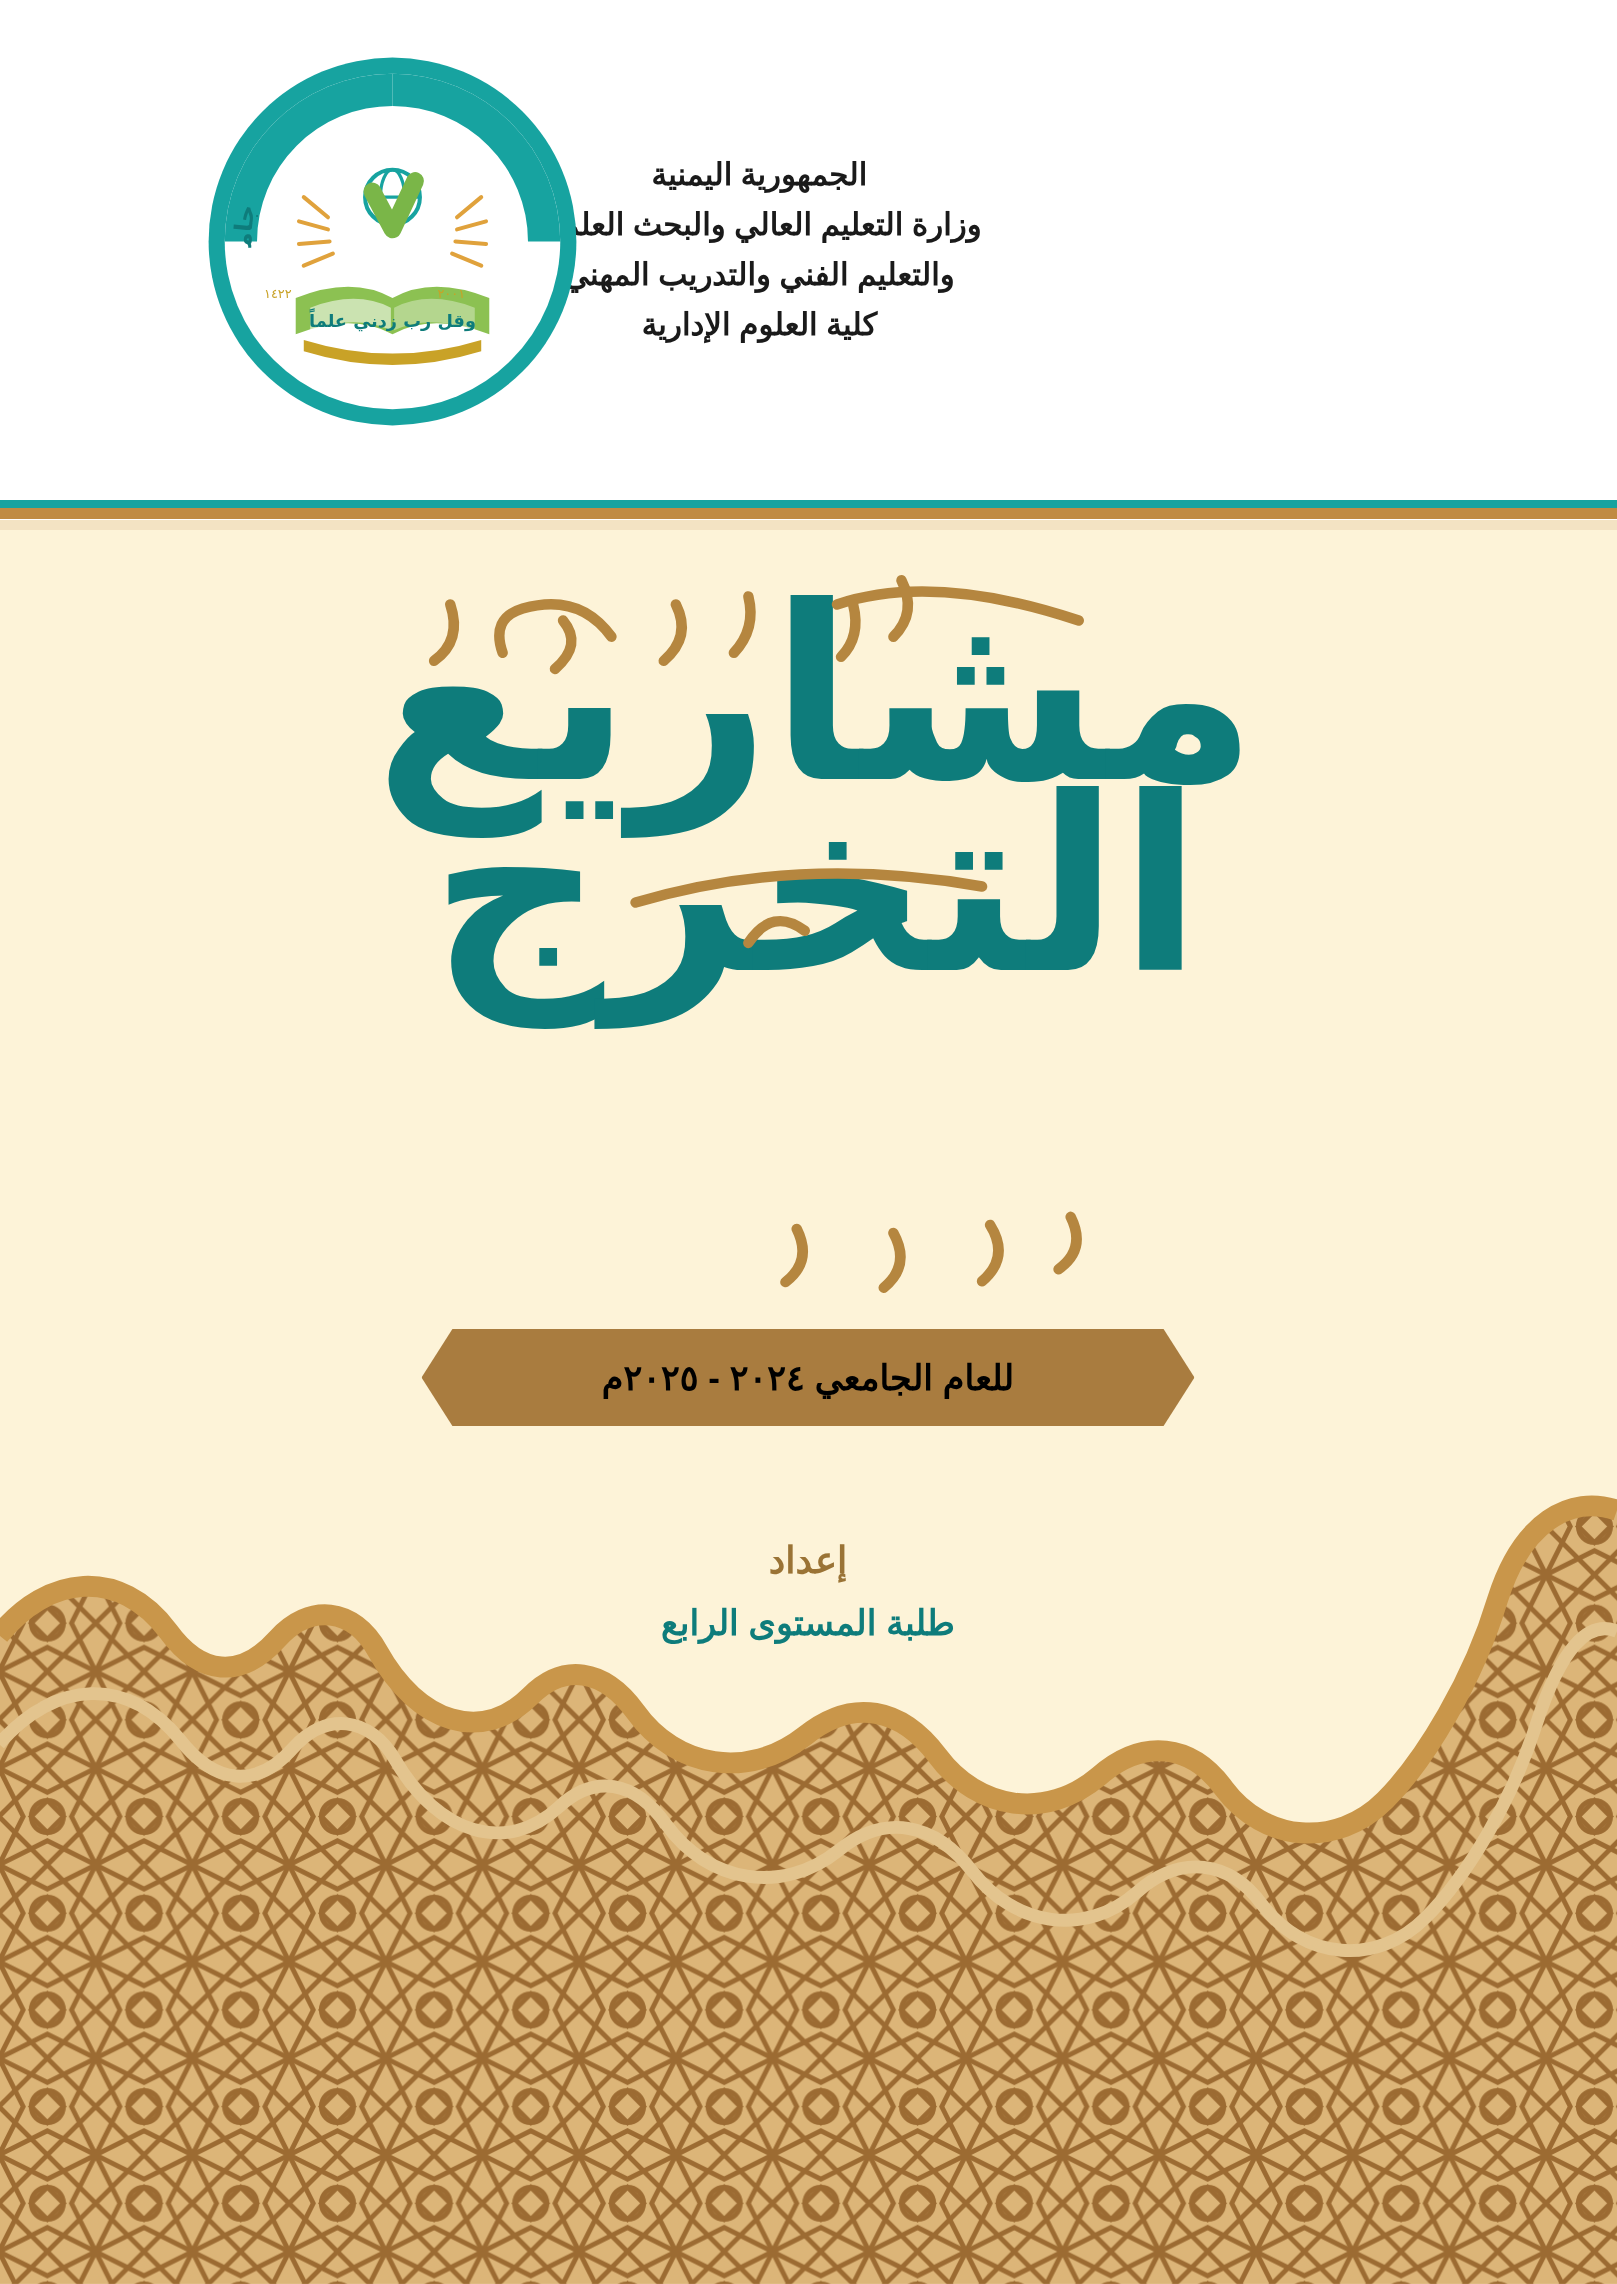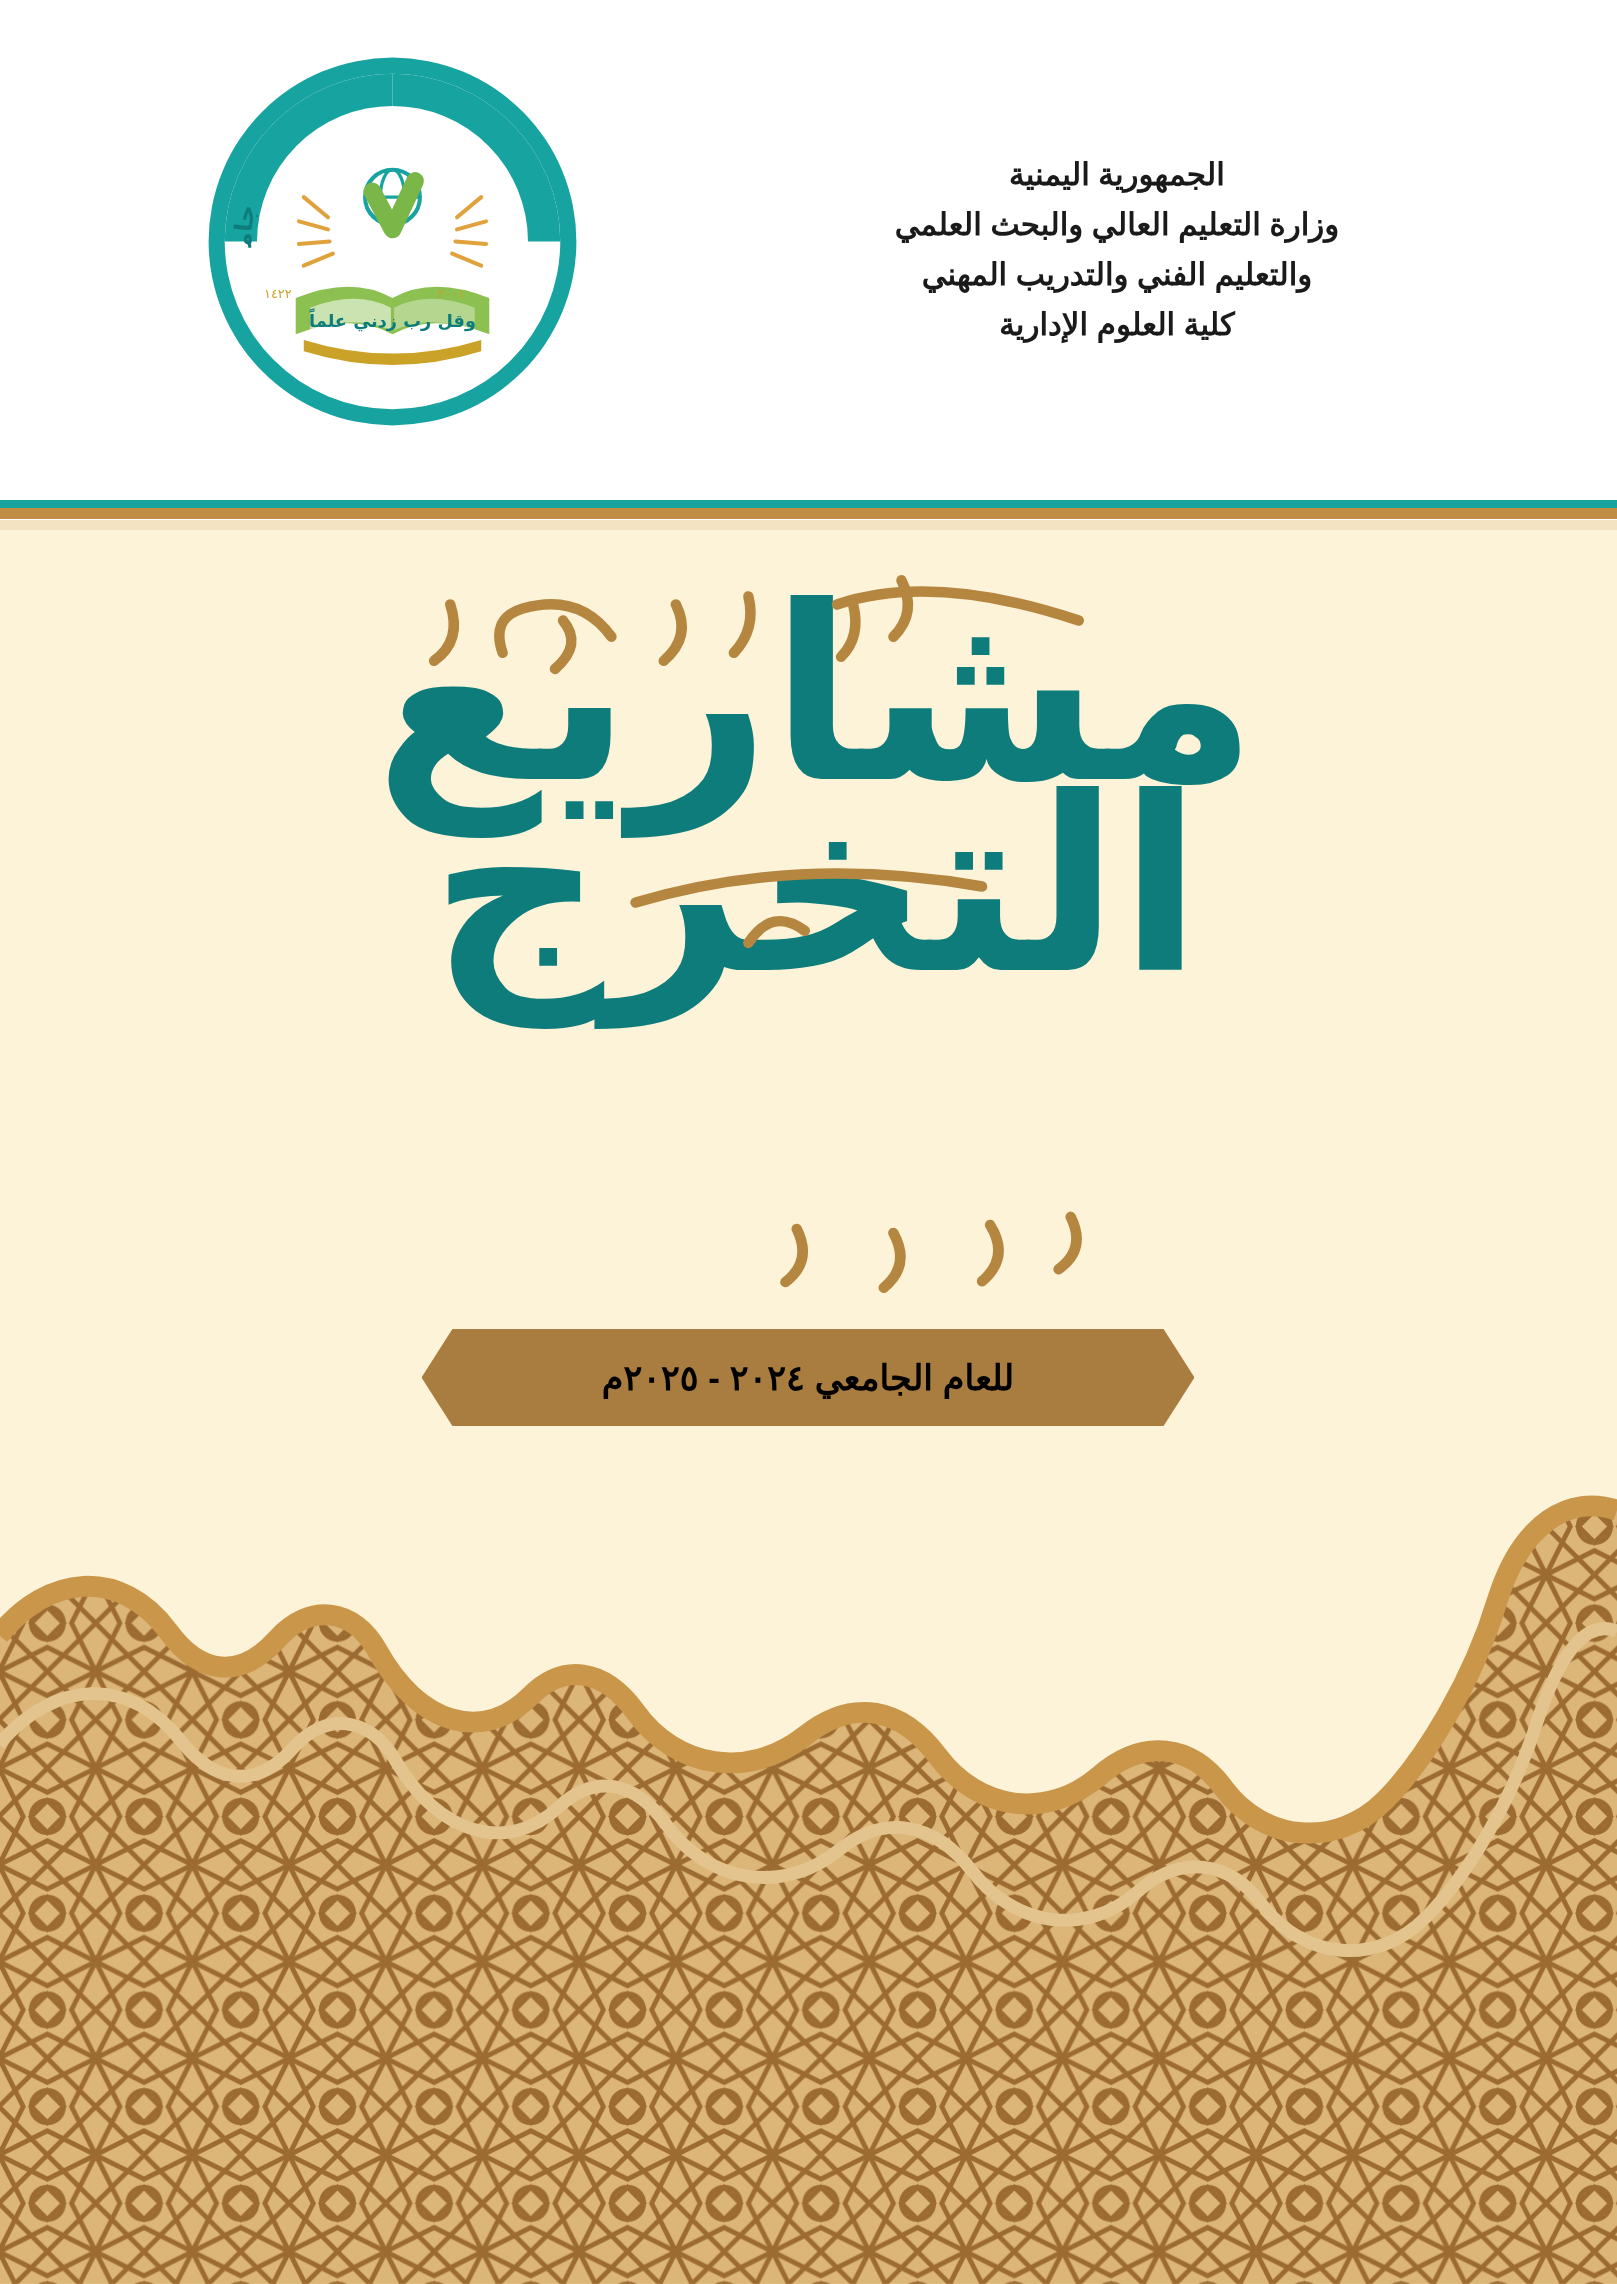--- a/index.html
+++ b/index.html
@@ -22,21 +22,21 @@
   
   .header {
     position: absolute;
     top: 0; left: 0;
     width: 1618px;
     height: 500px;
     background: #ffffff;
     display: flex;
     flex-direction: row;
     align-items: center;
-    justify-content: flex-start;
+    justify-content: center;
   }
 
   .header-text {
     margin-right: 97px;
     margin-left: 0;
     text-align: center;
     flex: 0 0 auto;
     width: 806px;
     color: #1a1a1a;
   }
@@ -272,20 +272,24 @@
         <path d="M 990,835 q 20,40 -14,66"></path>
       </g>
     </svg>
     <div class="title-main">مشاريع</div>
     <div class="title-sub">التخرج</div>
   </div>
 
   <div class="ribbon">للعام الجامعي ٢٠٢٤ - ٢٠٢٥م</div>
 
   <div class="credits">
+    <div class="credit-col">
+      <div class="credit-title">إعداد</div>
+      <div class="credit-value">طلبة المستوى الرابع</div>
+    </div>
   </div>
 
   <div class="ornament">
     <svg viewBox="0 0 2008 1000" width="1618" height="806" xmlns="http://www.w3.org/2000/svg">
       <defs>
         <pattern id="geo" width="120" height="120" patternUnits="userSpaceOnUse">
           <rect width="120" height="120" fill="#dcb578"></rect>
           <g stroke="#9c6b32" stroke-width="6" fill="none">
             <path d="M 60,0 L 120,60 L 60,120 L 0,60 Z"></path>
             <path d="M 0,0 L 60,30 L 120,0"></path>

